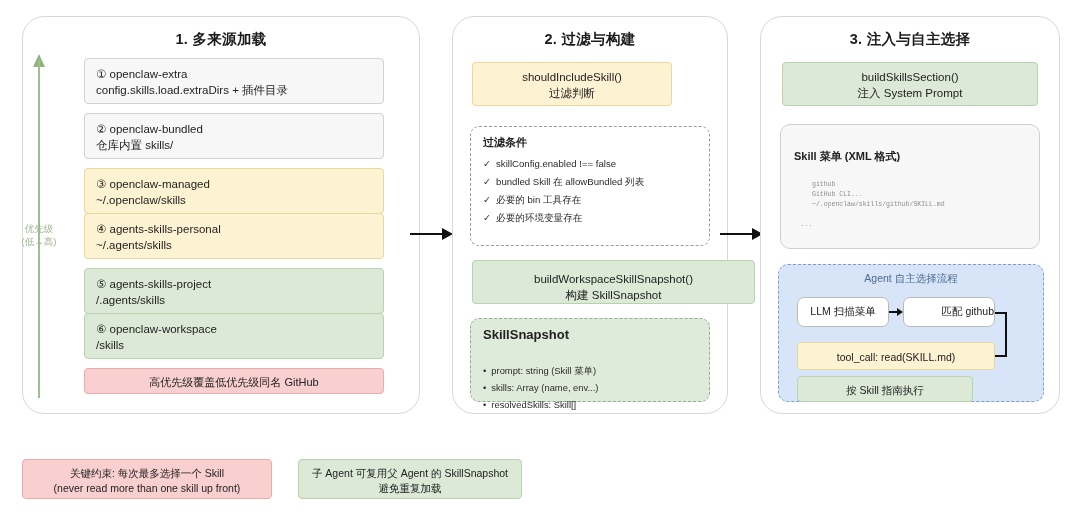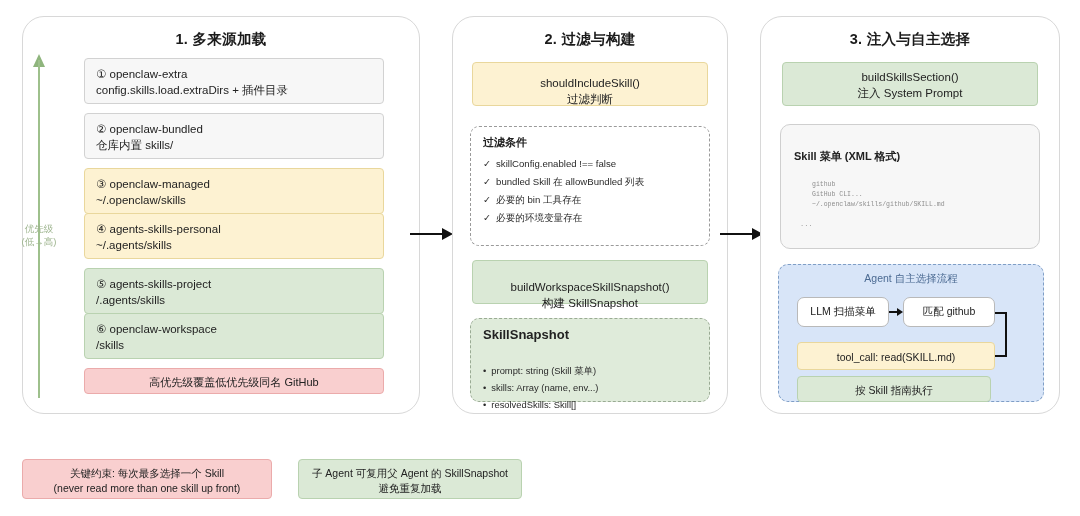--- a/index.html
+++ b/index.html
@@ -70,34 +70,34 @@
   #s1{top:58px;height:46px;}
   #s2{top:113px;height:46px;}
   #s3{top:168px;height:46px;}
   #s4{top:213px;height:46px;}
   #s5{top:268px;height:46px;}
   #s6{top:313px;height:46px;}
   #s-note{top:368px;height:26px;padding-top:5px;}
   #s-note .l1{font-size:11px;text-align:center;}
 
   
-  #c2-should{position:absolute;left:472px;top:62px;width:236px;height:44px;
-     padding-top:12px;text-align:center;}
+  #c2-should{position:absolute;left:472px;top:62px;width:200px;height:44px;
+     padding-top:6px;text-align:center;}
   .dash{
     position:absolute;box-sizing:border-box;
     border:1px dashed #9a9a9a;border-radius:9px;background:#ffffff;
   }
   #c2-filter{left:470px;top:126px;width:240px;height:120px;padding:8px 12px;}
   #c2-filter .hd{font-size:11px;font-weight:bold;margin-bottom:5px;}
   #c2-filter ul{list-style:none;margin:0;padding:0;}
   #c2-filter li{font-size:9.6px;line-height:18px;color:#2a2a2a;}
   #c2-filter li:before{content:"\2713";margin-right:5px;color:#333;}
 
-  #c2-build{position:absolute;left:472px;top:260px;width:236px;height:44px;
-     padding-top:18px;text-align:center;}
+  #c2-build{position:absolute;left:472px;top:260px;width:283px;height:44px;
+     padding-top:10px;text-align:center;}
 
   #c2-snap{left:470px;top:318px;width:240px;height:84px;padding:8px 12px;background:#dfebda;border-color:#9aab94;}
   #c2-snap .hd{font-size:13px;font-weight:bold;margin-bottom:20px;}
   #c2-snap ul{list-style:none;margin:0;padding:0;}
   #c2-snap li{font-size:9.4px;line-height:17px;color:#2a2a2a;}
   #c2-snap li:before{content:"\2022";margin-right:5px;}
 
   
   #c3-build{position:absolute;left:782px;top:62px;width:256px;height:44px;
      padding-top:6px;text-align:center;}
@@ -113,23 +113,23 @@
   }
   #c3-menu .ell{margin:10px 0 0 6px;font-family:"Liberation Mono","DejaVu Sans Mono",monospace;
     font-size:7px;color:#9a9a9a;}
 
   #c3-flow{
     position:absolute;left:778px;top:264px;width:266px;height:138px;
     box-sizing:border-box;background:#d8e5f8;border:1px dashed #7f9ec6;border-radius:10px;
   }
   #c3-flow .ftitle{text-align:center;font-size:10.5px;color:#4b6a92;margin-top:7px;}
   #f-llm{position:absolute;left:797px;top:297px;width:92px;height:30px;padding-top:7px;text-align:center;font-size:10.5px;background:#fff;border:1px solid #b9b9b9;border-radius:7px;box-sizing:border-box;}
-  #f-match{position:absolute;left:903px;top:297px;width:92px;height:30px;padding-top:7px;text-align:center;font-size:10.5px;background:#fff;border:1px solid #b9b9b9;border-radius:7px;box-sizing:border-box;}
+  #f-match{position:absolute;left:903px;top:297px;width:92px;height:30px;padding-top:7px;text-align:right;font-size:10.5px;background:#fff;border:1px solid #b9b9b9;border-radius:7px;box-sizing:border-box;}
   #f-tool{position:absolute;left:797px;top:342px;width:198px;height:28px;padding-top:6px;text-align:center;font-size:10.5px;box-sizing:border-box;}
-  #f-exec{position:absolute;left:797px;top:376px;width:194px;height:26px;padding-top:5px;text-align:center;font-size:10.5px;box-sizing:border-box;}
+  #f-exec{position:absolute;left:797px;top:376px;width:176px;height:26px;padding-top:5px;text-align:center;font-size:10.5px;box-sizing:border-box;}
 
   
   .miniarrow{position:absolute;left:889px;top:308px;width:14px;height:8px;}
   .miniarrow .shaft{position:absolute;left:0;top:3px;width:9px;height:1.5px;background:#111;}
   .miniarrow .head{position:absolute;left:8px;top:0;width:0;height:0;
      border-top:4px solid transparent;border-bottom:4px solid transparent;border-left:6px solid #111;}
 
   
   .lconn-v{position:absolute;left:1005px;top:312px;width:1.6px;height:44px;background:#111;}
   .lconn-h1{position:absolute;left:995px;top:312px;width:12px;height:1.6px;background:#111;}

